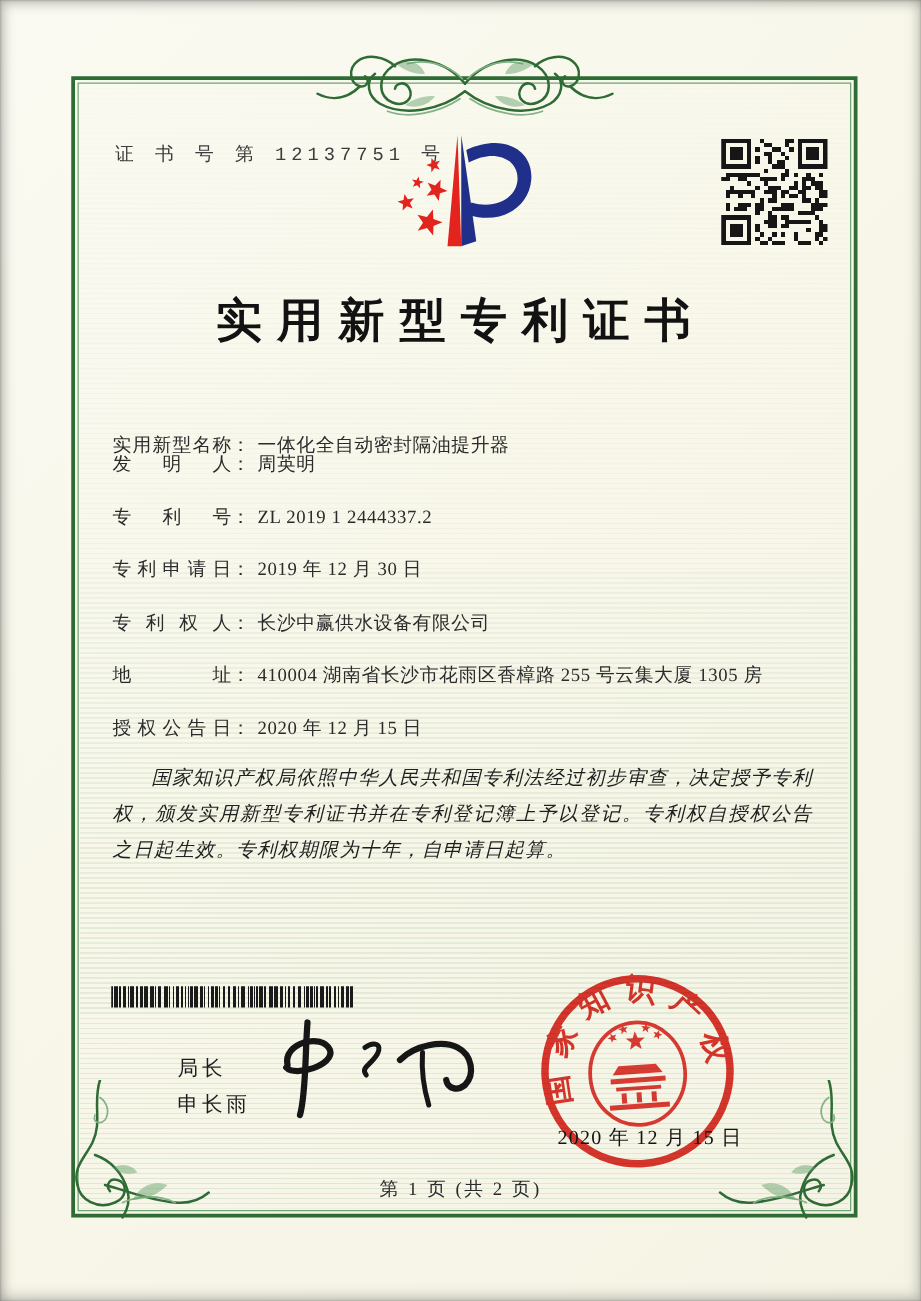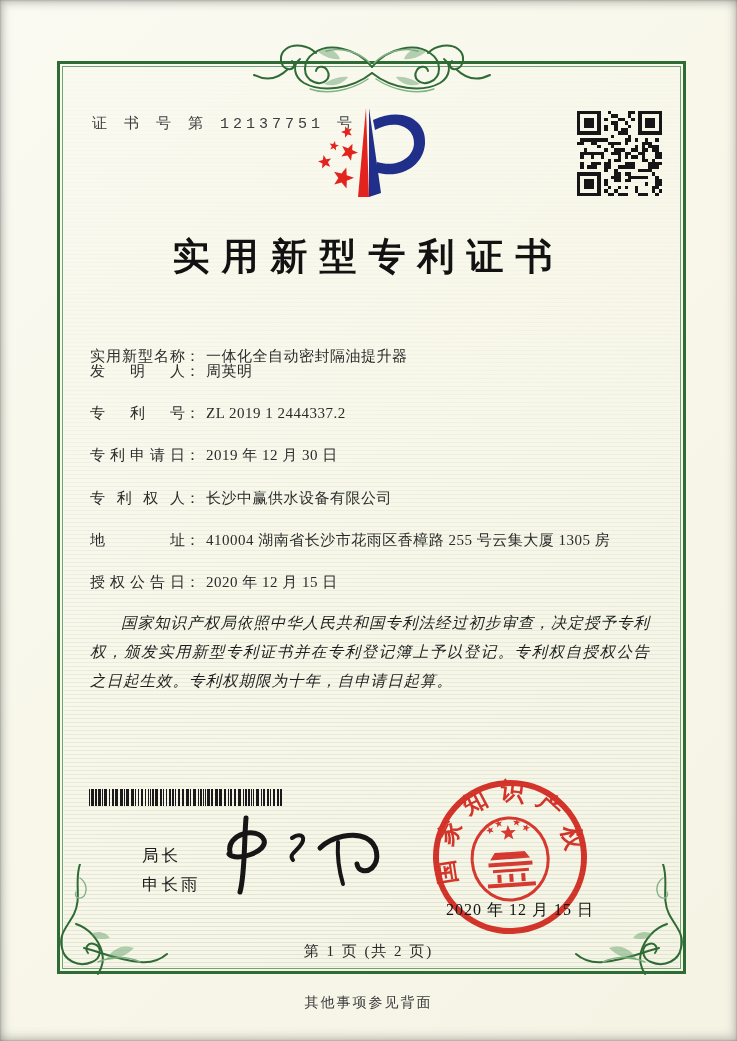--- a/index.html
+++ b/index.html
@@ -532,15 +532,14 @@
       <rect x="66" y="97" width="4" height="8"></rect>
         <rect x="78" y="97" width="4" height="8"></rect>
         <rect x="90" y="97" width="4" height="8"></rect>
       <rect x="56" y="106" width="48" height="4"></rect>
     </g>
   </svg>
 
   <div class="seal-date">2020 年 12 月 15 日</div>
 
   <div class="page-info">第 1 页 (共 2 页)</div>
-  <div class="back-note">其他事项参见背面</div>
 
 </div>
 
 </body></html>

